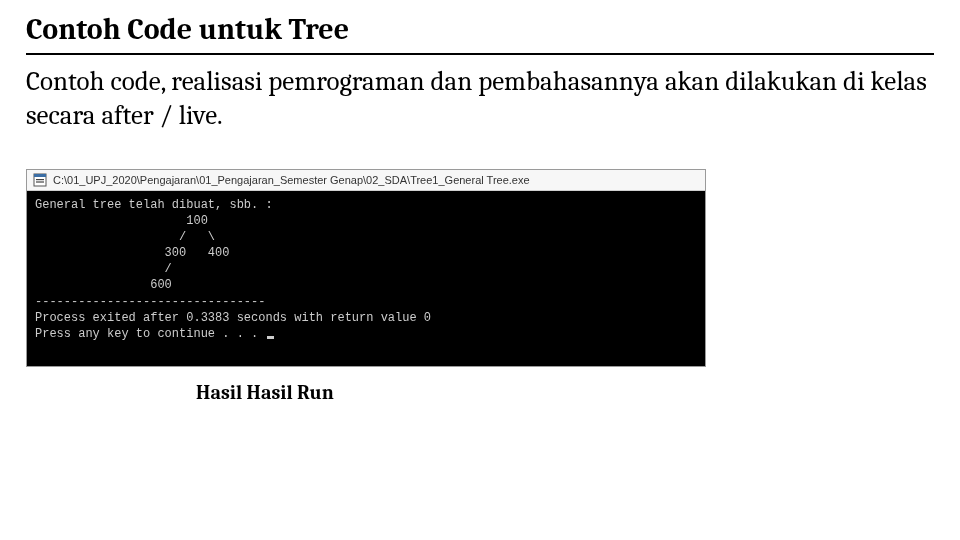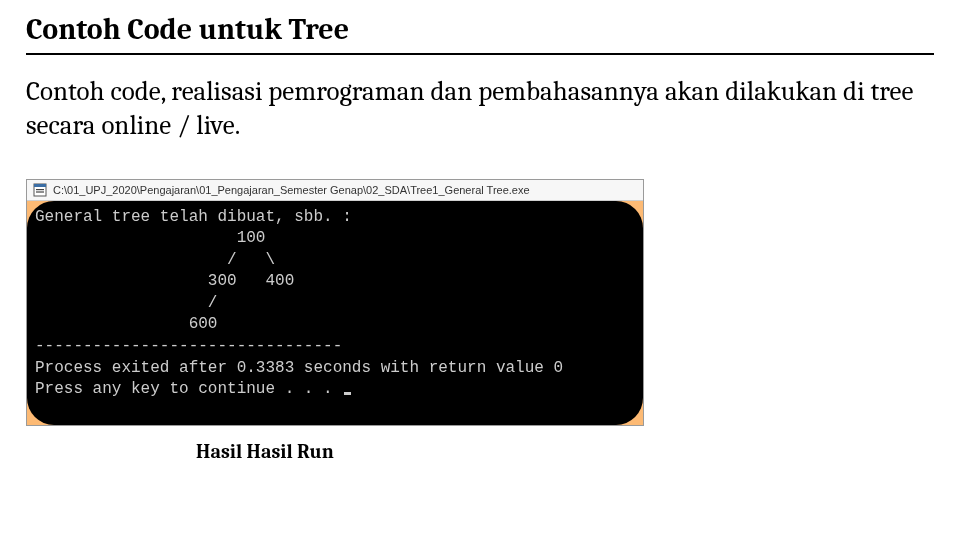--- a/index.html
+++ b/index.html
@@ -12,32 +12,32 @@
     overflow: hidden;
   }
   .slide {
     padding: 12px 26px 0 26px;
   }
   .title {
     font-size: 30px;
     font-weight: 700;
     padding-bottom: 6px;
     border-bottom: 2px solid #000000;
-    margin-bottom: 20px;
+    margin-bottom: 10px;
   }
   .body-text {
     font-size: 27px;
     line-height: 1.25;
     margin-bottom: 36px;
   }
   .term-window {
-    width: 618px;
+    width: 680px;
     margin-left: 0;
     border: 1px solid #9a9a9a;
-    background: #fdba74;
+    background: #ec4899;
   }
   .term-title {
     display: flex;
     align-items: center;
     gap: 6px;
     padding: 3px 6px;
     background: #f7f7f7;
     border-bottom: 1px solid #cfcfcf;
     font-family: "Segoe UI", Tahoma, sans-serif;
     font-size: 11px;
@@ -51,25 +51,24 @@
     display: inline-flex;
     align-items: center;
     justify-content: center;
     flex-shrink: 0;
   }
   .term-icon svg { display: block; }
   .term-body {
     background: #000000;
     color: #cccccc;
     font-family: Consolas, "Courier New", monospace;
-    font-size: 16px;
+    font-size: 12px;
     line-height: 1.35;
     padding: 6px 8px 24px 8px;
     white-space: pre;
-    border-radius: 27px;
   }
   .cursor {
     display: inline-block;
     width: 7px;
     height: 3px;
     background: #cccccc;
     vertical-align: -2px;
     margin-left: 2px;
   }
   .caption {
@@ -78,21 +77,21 @@
     font-weight: 700;
     margin-top: 14px;
     margin-left: 170px;
   }
 </style>
 </head>
 <body>
 
 <div class="slide">
   <div class="title">Contoh Code untuk Tree</div>
-  <div class="body-text">Contoh code, realisasi pemrograman dan pembahasannya akan dilakukan di tree secara online / live.</div>
+  <div class="body-text">Contoh code, realisasi pemrograman dan pembahasannya akan dilakukan di kelas secara after / live.</div>
 
   <div class="term-window">
     <div class="term-title">
       <span class="term-icon">
         <svg viewBox="0 0 14 14" width="14" height="14">
           <rect x="1" y="1" width="12" height="12" fill="#ffffff" stroke="#555" stroke-width="1"></rect>
           <rect x="1" y="1" width="12" height="3" fill="#3b6ea5"></rect>
           <rect x="3" y="6" width="8" height="1.2" fill="#444"></rect>
           <rect x="3" y="8.4" width="8" height="1.2" fill="#444"></rect>
         </svg>

